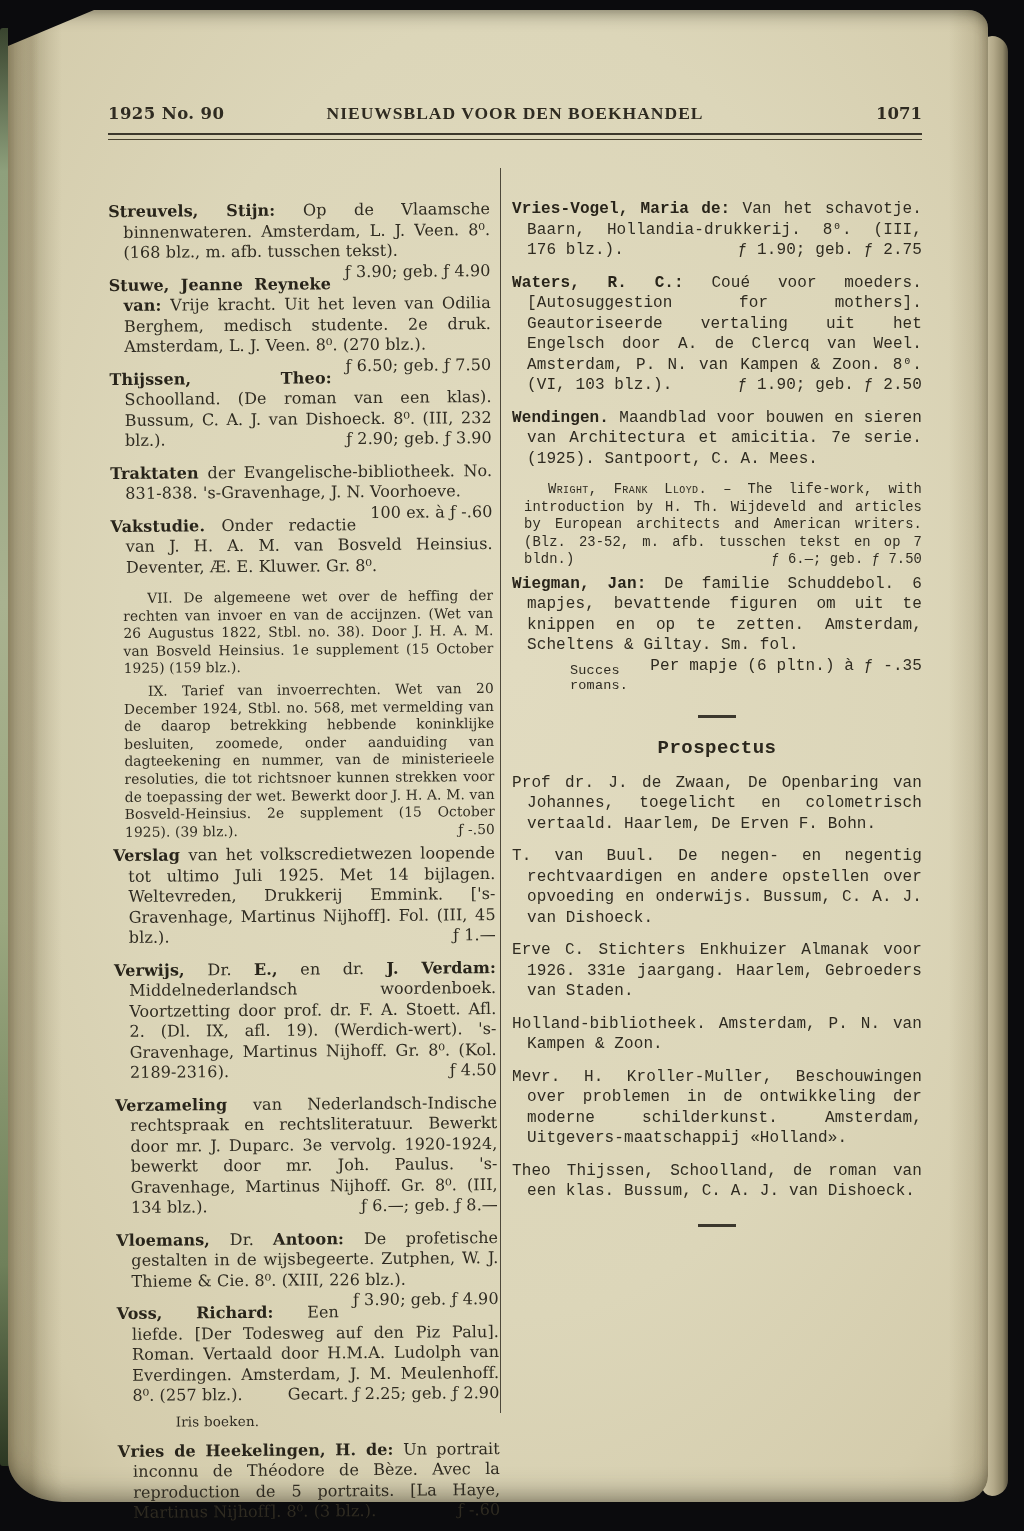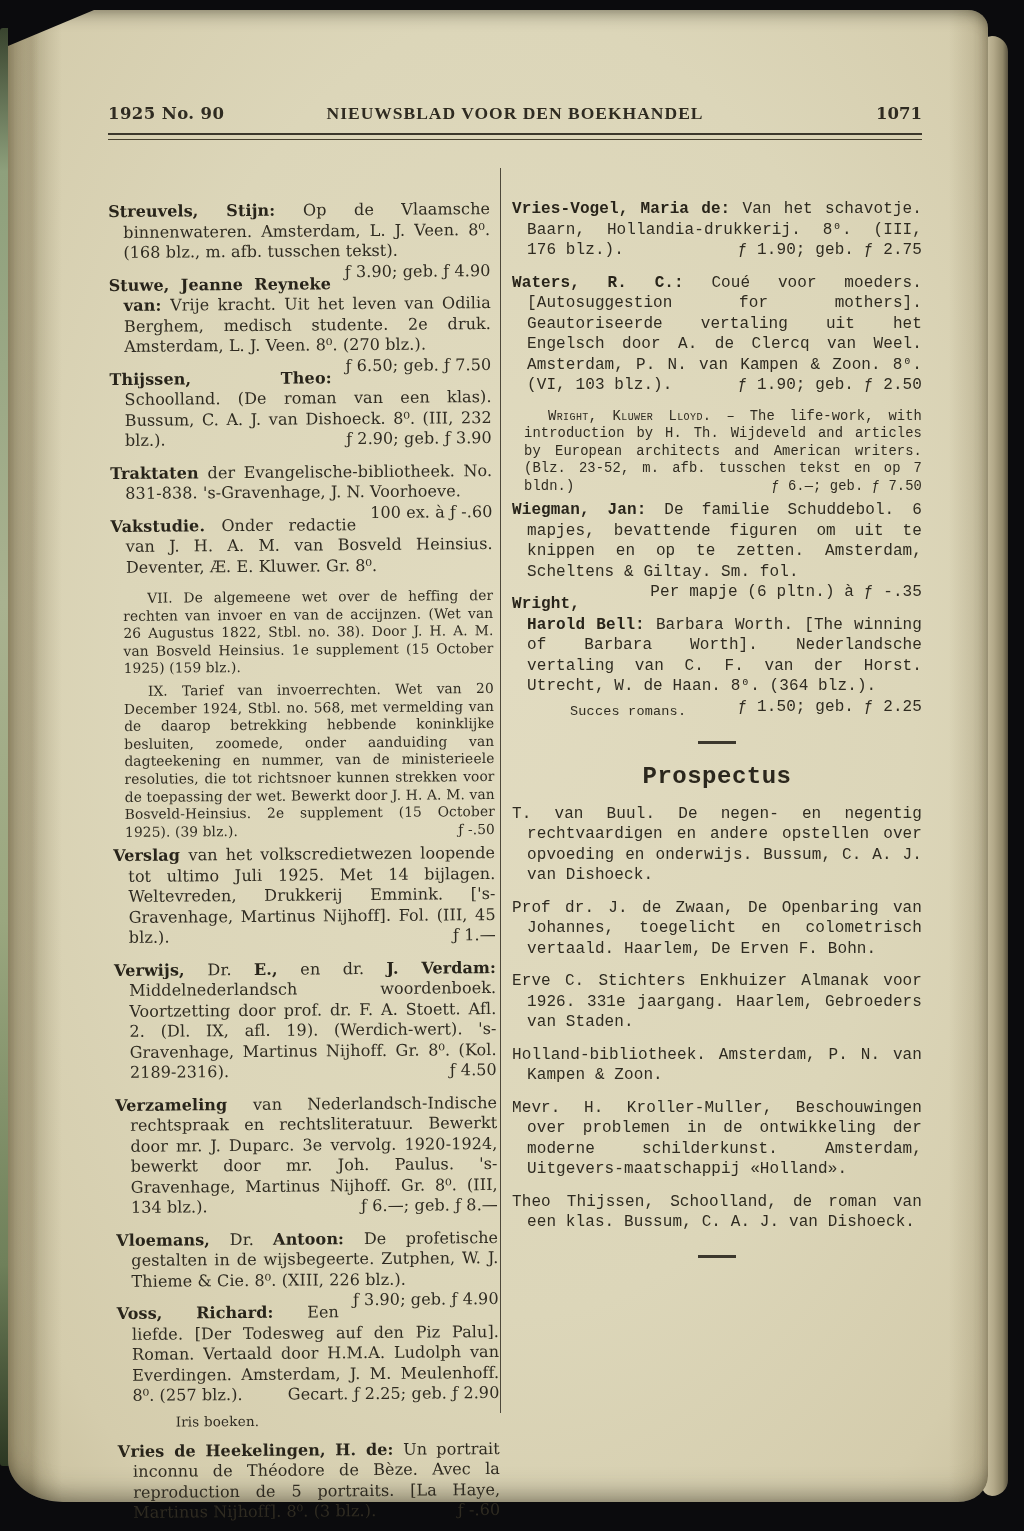--- a/index.html
+++ b/index.html
@@ -69,21 +69,21 @@
     text-indent:24px;text-align:justify;letter-spacing:.1px;
   }
   p.small-para:last-of-type{margin-bottom:12px;}
   .sc{font-variant:small-caps;letter-spacing:.4px;}
   .price{float:right;padding-left:14px;text-indent:0;white-space:nowrap;}
   .note{font-size:13.5px;margin:-5px 0 12px 58px;letter-spacing:.2px;}
   .sep{margin:10px 0 14px 0;text-align:center;}
   .sep-bar{display:inline-block;width:38px;height:3px;background:#3c382d;}
   h2.prospectus-heading{
     margin:6px 0 14px 0;text-align:center;
-    font-size:24px;font-weight:bold;letter-spacing:.5px;color:#2b271d;
+    font-size:19px;font-weight:bold;letter-spacing:.5px;color:#2b271d;
   }
 </style>
 </head>
 <body>
 
 <div class="book-edge-strip"></div>
 <div class="page-stack-edge"></div>
 <div class="paper"></div>
 <div class="corner-shadow"></div>
 
@@ -110,28 +110,28 @@
           <p class="entry"><span class="b">Vloemans, </span><span>Dr. </span><span class="b">Antoon: </span><span>De profetische gestalten in de wijsbegeerte. Zutphen, W. J. Thieme &amp; Cie. 8⁰. (XIII, 226 blz.).</span><span class="price">ƒ 3.90; geb. ƒ 4.90</span></p>
           <p class="entry"><span class="b">Voss, Richard: </span><span>Een liefde. [Der Todesweg auf den Piz Palu]. Roman. Vertaald door H.M.A. Ludolph van Everdingen. Amsterdam, J. M. Meulenhoff. 8⁰. (257 blz.).</span><span class="price">Gecart. ƒ 2.25; geb. ƒ 2.90</span></p>
           <div class="note">Iris boeken.</div>
           <p class="entry"><span class="b">Vries de Heekelingen, H. de: </span><span>Un portrait inconnu de Théodore de Bèze. Avec la reproduction de 5 portraits. [La Haye, Martinus Nijhoff]. 8⁰. (3 blz.).</span><span class="price">ƒ -.60</span></p>
         </div>
     </div>
     <div class="col-divider"></div>
     <div class="col right-col" id="col-right">
         <p class="entry"><span class="b">Vries-Vogel, Maria de: </span><span>Van het schavotje. Baarn, Hollandia-drukkerij. 8⁰. (III, 176 blz.).</span><span class="price">ƒ 1.90; geb. ƒ 2.75</span></p>
         <p class="entry"><span class="b">Waters, R. C.: </span><span>Coué voor moeders. [Autosuggestion for mothers]. Geautoriseerde vertaling uit het Engelsch door A. de Clercq van Weel. Amsterdam, P. N. van Kampen &amp; Zoon. 8⁰. (VI, 103 blz.).</span><span class="price">ƒ 1.90; geb. ƒ 2.50</span></p>
-        <p class="small-para"><span class="sc">Wright, Kluwer Lloyd.</span><span> – The life-work, with introduction by H. Th. Wijdeveld and articles by European architects and American writers. (Blz. 23-52, m. afb. tusschen tekst en op 7 bldn.)</span><span class="price">ƒ 6.—; geb. ƒ 7.50</span></p>
+        <p class="entry"><span class="b">Wendingen. </span><span>Maandblad voor bouwen en sieren van Architectura et amicitia. 7e serie. (1925). Santpoort, C. A. Mees.</span></p>
+        <p class="small-para"><span class="sc">Wright, Frank Lloyd.</span><span> – The life-work, with introduction by H. Th. Wijdeveld and articles by European architects and American writers. (Blz. 23-52, m. afb. tusschen tekst en op 7 bldn.)</span><span class="price">ƒ 6.—; geb. ƒ 7.50</span></p>
         <p class="entry"><span class="b">Wiegman, Jan: </span><span>De familie Schuddebol. 6 mapjes, bevattende figuren om uit te knippen en op te zetten. Amsterdam, Scheltens &amp; Giltay. Sm. fol.</span><span class="price">Per mapje (6 pltn.) à ƒ -.35</span></p>
-        <p class="entry"><span class="b">Wright, Harold Bell: </span><span>Barbara Worth. [The winning of Barbara Worth]. Nederlandsche vertaling van C. F. van der Horst. Utrecht, W. de Haan. 8⁰. (364 blz.).</span><span class="price">ƒ 1.50; geb. ƒ 2.25</span></p>
         <div class="note">Succes romans.</div>
         <div class="sep"><span class="sep-bar"></span></div>
         <h2 class="prospectus-heading">Prospectus</h2>
+        <p class="entry"><span>Prof dr. J. de Zwaan, De Openbaring van Johannes, toegelicht en colometrisch vertaald. Haarlem, De Erven F. Bohn.</span></p>
         <p class="entry"><span>T. van Buul. De negen- en negentig rechtvaardigen en andere opstellen over opvoeding en onderwijs. Bussum, C. A. J. van Dishoeck.</span></p>
-        <p class="entry"><span>Prof dr. J. de Zwaan, De Openbaring van Johannes, toegelicht en colometrisch vertaald. Haarlem, De Erven F. Bohn.</span></p>
         <p class="entry"><span>Erve C. Stichters Enkhuizer Almanak voor 1926. 331e jaargang. Haarlem, Gebroeders van Staden.</span></p>
         <p class="entry"><span>Holland-bibliotheek.  Amsterdam, P. N. van Kampen &amp; Zoon.</span></p>
         <p class="entry"><span>Mevr. H. Kroller-Muller, Beschouwingen over problemen in de ontwikkeling der moderne schilderkunst. Amsterdam, Uitgevers-maatschappij «Holland».</span></p>
         <p class="entry"><span>Theo Thijssen, Schoolland, de roman van een klas. Bussum, C. A. J. van Dishoeck.</span></p>
         <div class="sep"><span class="sep-bar"></span></div>
       </div>
   </div>
 </div>
 
 </body></html>

